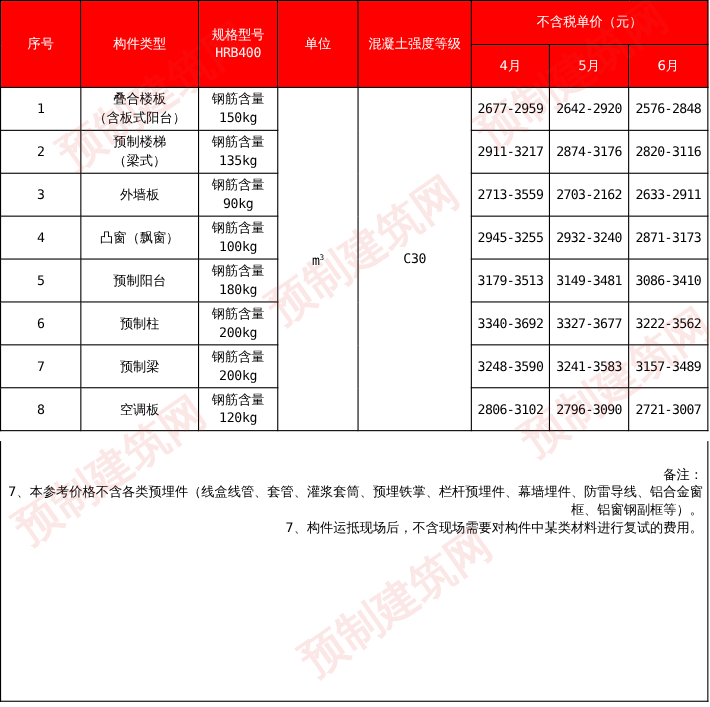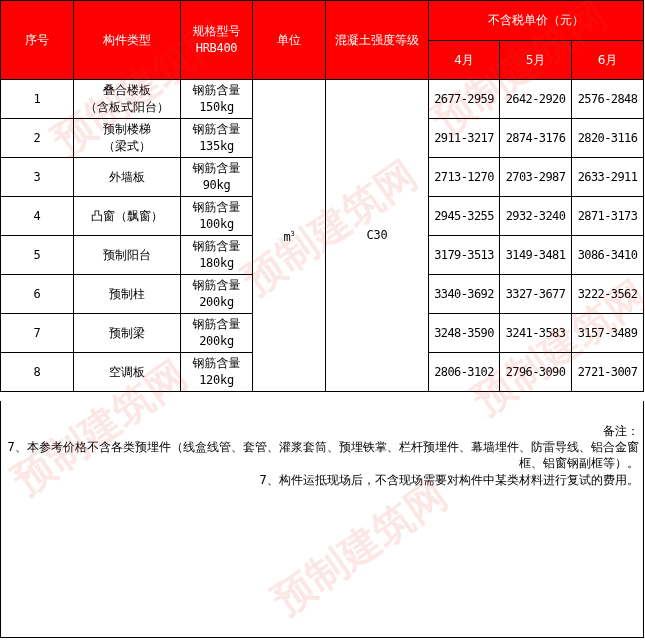--- a/index.html
+++ b/index.html
@@ -87,22 +87,22 @@
     <td class="price-cell">2820-3116</td>
   </tr>
 
   <tr class="row">
     <td class="mono">3</td>
     <td>外墙板</td>
     <td>
       <div>钢筋含量</div>
       <div class="mono">90kg</div>
     </td>
-    <td class="price-cell">2713-1270</td>
-    <td class="price-cell">2703-2987</td>
+    <td class="price-cell">2713-3559</td>
+    <td class="price-cell">2703-2162</td>
     <td class="price-cell">2633-2911</td>
   </tr>
 
   <tr class="row">
     <td class="mono">4</td>
     <td>凸窗（飘窗）</td>
     <td>
       <div>钢筋含量</div>
       <div class="mono">100kg</div>
     </td>

